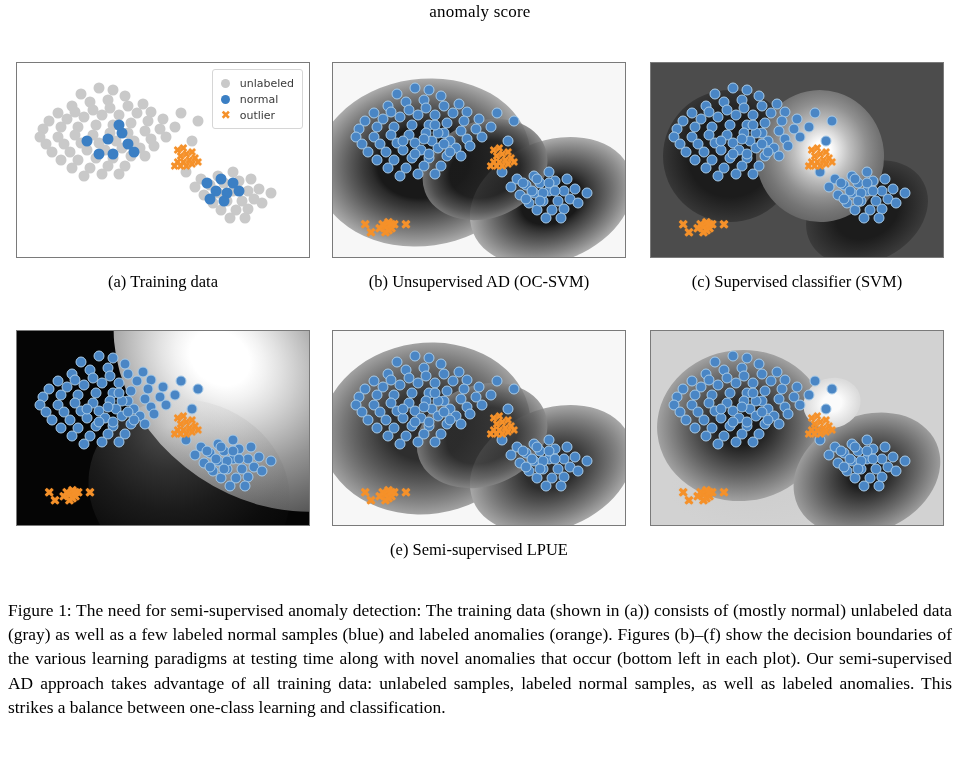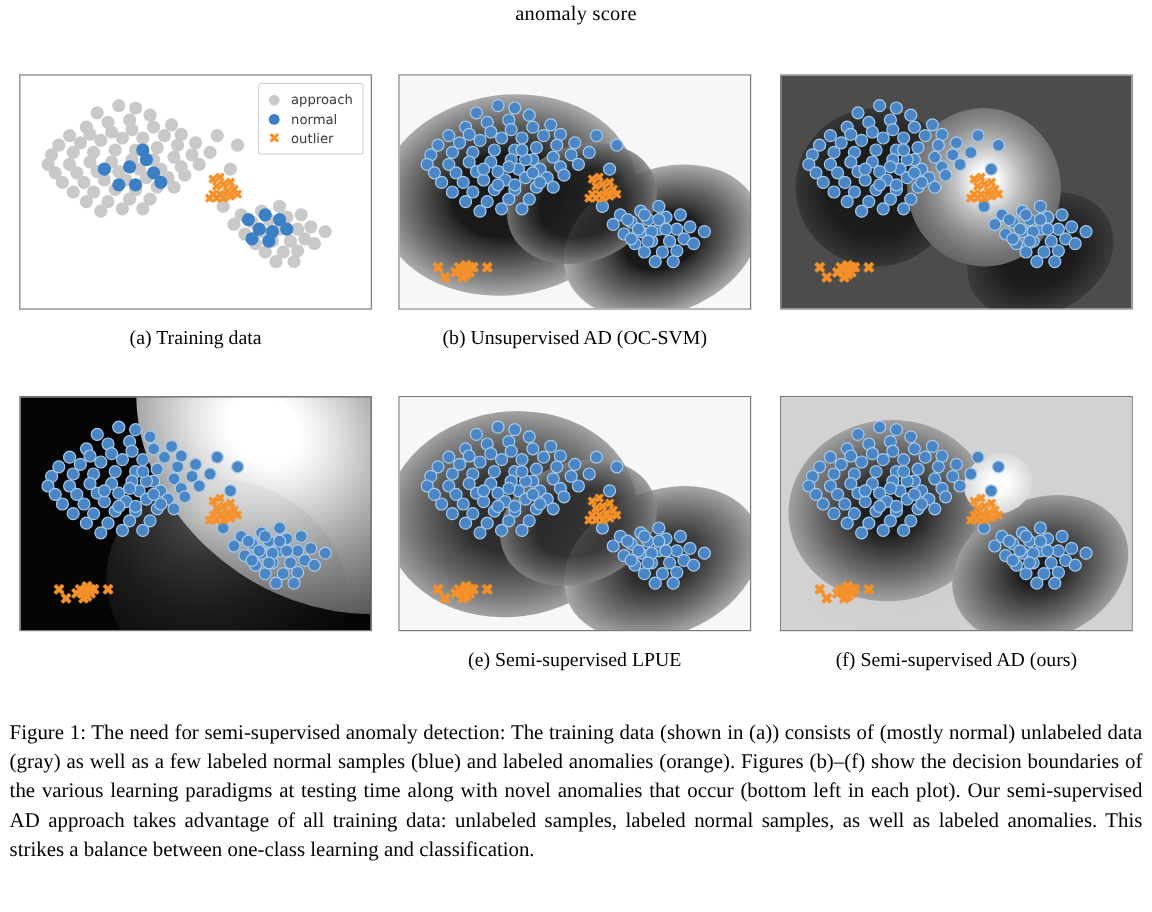--- a/index.html
+++ b/index.html
@@ -319,21 +319,21 @@
           <span class="xm small" style="left: 163.52px; top: 102.82px;">✖</span>
           <span class="xm small" style="left: 169.36px; top: 102.82px;">✖</span>
           <span class="xm small" style="left: 175.2px; top: 100.88px;">✖</span>
           <span class="xm small" style="left: 181.04px; top: 98.94px;">✖</span>
         </div>
       <div class="legend">
         <div class="row">
           <span class="sw">
               <span class="c" style="background:#c9c9c9"></span>
             </span>
-          <span>approach</span>
+          <span>unlabeled</span>
         </div>
         <div class="row">
           <span class="sw">
               <span class="c" style="background:#3b7fc4"></span>
             </span>
           <span>normal</span>
         </div>
         <div class="row">
           <span class="sw">
               <span class="xx">✖</span>
@@ -632,20 +632,21 @@
           <span class="xm" style="left: 58.4px; top: 164.9px;">✖</span>
           <span class="xm" style="left: 52.56px; top: 168.78px;">✖</span>
           <span class="xm" style="left: 61.32px; top: 161.02px;">✖</span>
           <span class="xm" style="left: 55.48px; top: 166.84px;">✖</span>
           <span class="xm" style="left: 73px; top: 161.02px;">✖</span>
           <span class="xm" style="left: 46.72px; top: 164.9px;">✖</span>
           <span class="xm" style="left: 58.4px; top: 161.02px;">✖</span>
         </div>
     </div>
   </div>
+  <div class="cap cap-c">(c) Supervised classifier (SVM)</div>
 
   <div class="panel p-d">
     <div class="inner d-bg">
       <div class="field">
         <div class="d-wedge"></div>
           <div class="d-tail"></div>
       </div>
       <div class="sc" id="sc-d">
           <div class="dot blue" style="left: 64.24px; top: 31.04px;"></div>
           <div class="dot blue" style="left: 81.76px; top: 25.22px;"></div>
@@ -1074,16 +1075,15 @@
           <span class="xm" style="left: 58.4px; top: 164.9px;">✖</span>
           <span class="xm" style="left: 52.56px; top: 168.78px;">✖</span>
           <span class="xm" style="left: 61.32px; top: 161.02px;">✖</span>
           <span class="xm" style="left: 55.48px; top: 166.84px;">✖</span>
           <span class="xm" style="left: 73px; top: 161.02px;">✖</span>
           <span class="xm" style="left: 46.72px; top: 164.9px;">✖</span>
           <span class="xm" style="left: 58.4px; top: 161.02px;">✖</span>
         </div>
     </div>
   </div>
-  <div class="cap cap-f">(f) Semi-supervised AD (ours)</div>
 
   <div class="figcap">Figure 1: The need for semi-supervised anomaly detection: The training data (shown in (a)) consists of (mostly normal) unlabeled data (gray) as well as a few labeled normal samples (blue) and labeled anomalies (orange). Figures (b)–(f) show the decision boundaries of the various learning paradigms at testing time along with novel anomalies that occur (bottom left in each plot). Our semi-supervised AD approach takes advantage of all training data: unlabeled samples, labeled normal samples, as well as labeled anomalies. This strikes a balance between one-class learning and classification.</div>
 </div>
 
 </body></html>

